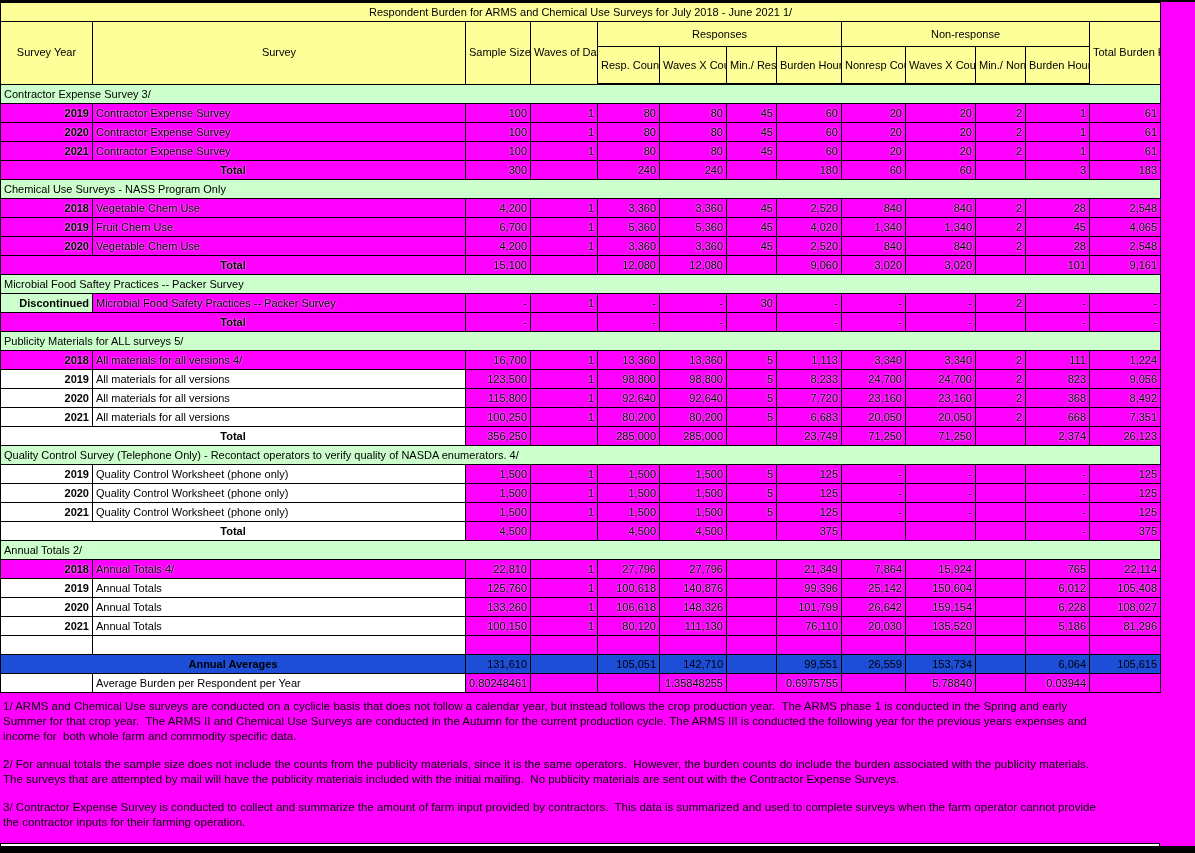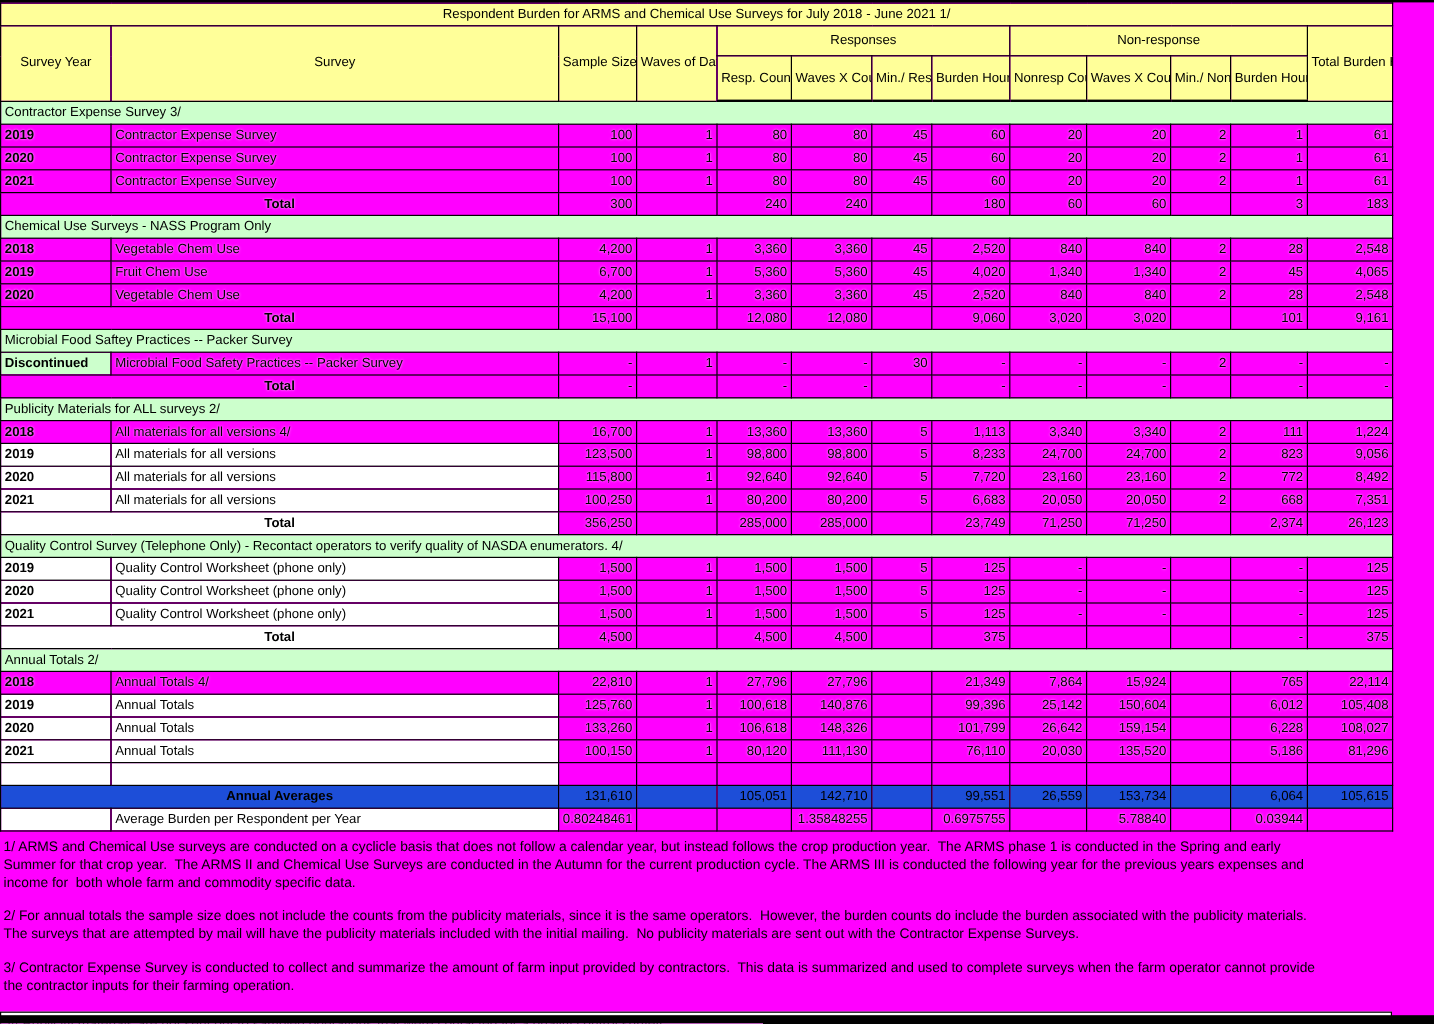--- a/index.html
+++ b/index.html
@@ -27,21 +27,21 @@
     background:#FFFF99; font-weight:normal; text-align:center;
     font-size:13px; height:19px; border-bottom:2px solid #000;
   }
   td.hdr {
     background:#FFFF99; text-align:center;
     white-space:normal; line-height:13px;margin-top:40px;
   }
   tr.hdr-top td { height:24px; }
   tr.hdr-sub td { height:36px; border-bottom:2px solid #000; }
   td.sec { background:#CCFFCC; font-size:12px;margin-top:46px; }
-  .yr { font-weight:bold; text-align:left; }
+  .yr { font-weight:bold; text-align:right; }
   .sv { text-align:left; }
   .num { text-align:right; }
   .tot { font-weight:bold; text-align:center; }
   .bg-m { background:#FF00FF; text-shadow:0 0 2px rgba(255,255,255,.85); }
   .bg-w { background:#FFFFFF; }
   .bg-g { background:#CCFFCC; }
   .bg-b { background:#1d4ed8; }
 
   .fnotes { margin:6px 0 0 3px; font-size:11.5px; line-height:15px; width:1185px; }
   .fn { white-space:pre-wrap; margin:0 0 13px 0; }
@@ -247,21 +247,21 @@
         <td class="num bg-m">-</td>
         <td class="num bg-m"></td>
         <td class="num bg-m">-</td>
         <td class="num bg-m">-</td>
         <td class="num bg-m">-</td>
         <td class="num bg-m"></td>
         <td class="num bg-m">-</td>
         <td class="num bg-m">-</td>
       </tr>
       <tr>
-        <td class="sec" colspan="13">Publicity Materials for ALL surveys 2/</td>
+        <td class="sec" colspan="13">Publicity Materials for ALL surveys 5/</td>
       </tr>
       <tr>
         <td class="yr bg-m">2018</td>
         <td class="sv bg-m">All materials for all versions 4/</td>
         <td class="num bg-m">16,700</td>
         <td class="num bg-m">1</td>
         <td class="num bg-m">13,360</td>
         <td class="num bg-m">13,360</td>
         <td class="num bg-m">5</td>
         <td class="num bg-m">1,113</td>
@@ -291,21 +291,21 @@
         <td class="sv bg-w">All materials for all versions</td>
         <td class="num bg-m">115,800</td>
         <td class="num bg-m">1</td>
         <td class="num bg-m">92,640</td>
         <td class="num bg-m">92,640</td>
         <td class="num bg-m">5</td>
         <td class="num bg-m">7,720</td>
         <td class="num bg-m">23,160</td>
         <td class="num bg-m">23,160</td>
         <td class="num bg-m">2</td>
-        <td class="num bg-m">772</td>
+        <td class="num bg-m">368</td>
         <td class="num bg-m">8,492</td>
       </tr>
       <tr>
         <td class="yr bg-w">2021</td>
         <td class="sv bg-w">All materials for all versions</td>
         <td class="num bg-m">100,250</td>
         <td class="num bg-m">1</td>
         <td class="num bg-m">80,200</td>
         <td class="num bg-m">80,200</td>
         <td class="num bg-m">5</td>

